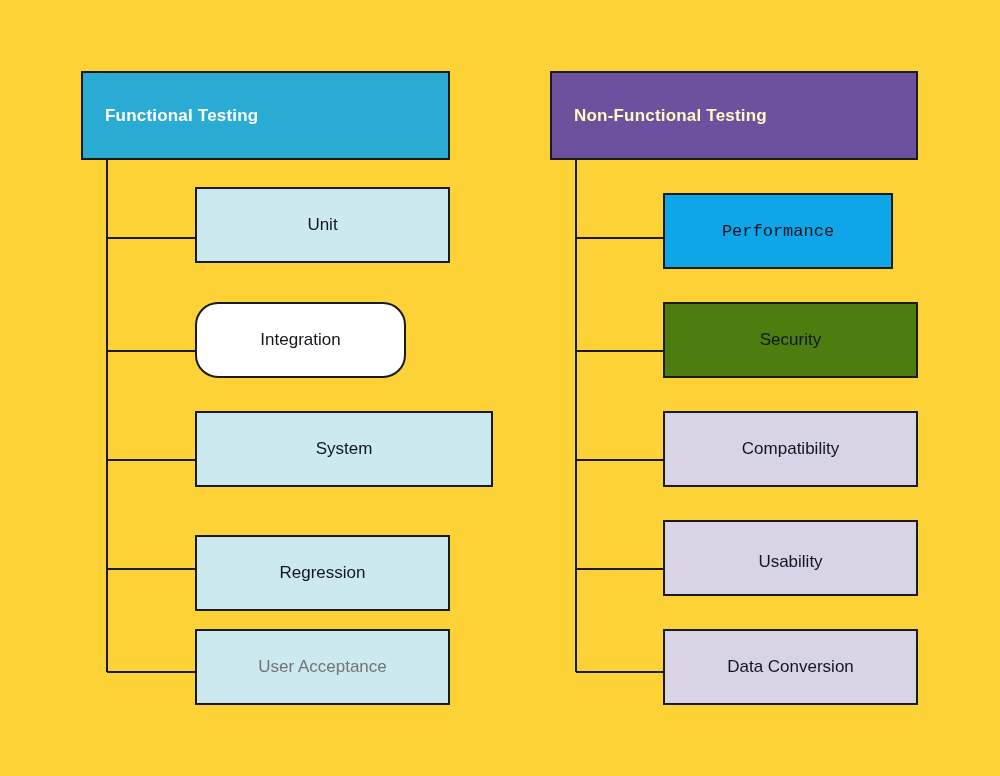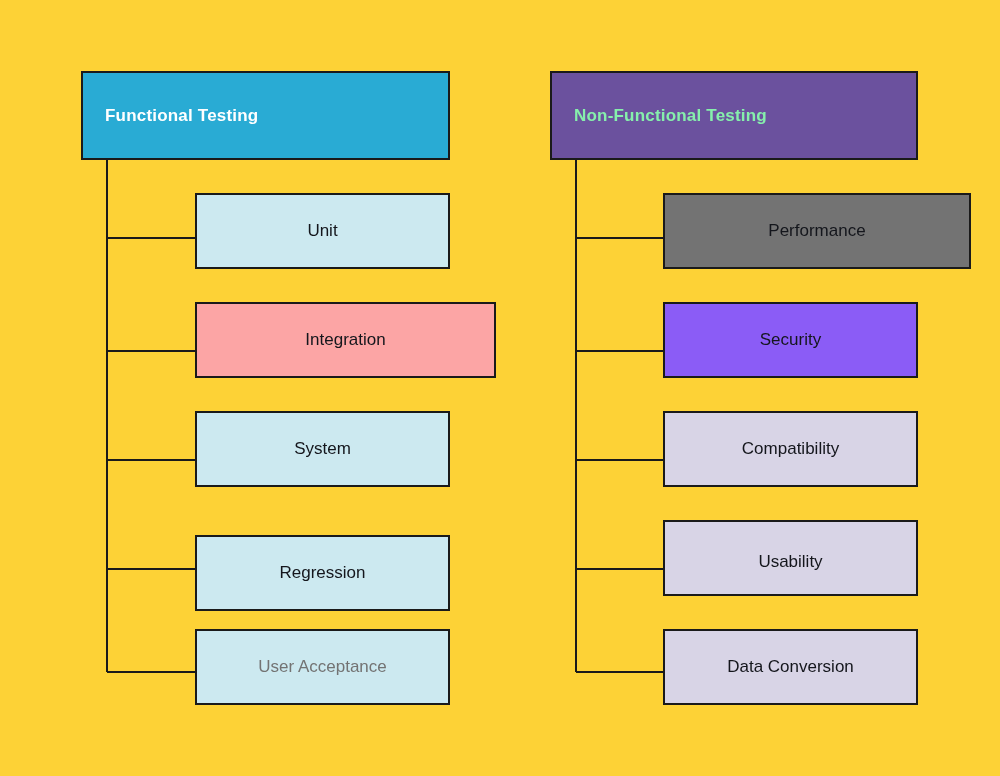--- a/index.html
+++ b/index.html
@@ -69,42 +69,42 @@
       <line x1="576" y1="238" x2="663" y2="238" stroke="#1a1a1a" stroke-width="2"></line>
       <line x1="576" y1="351" x2="663" y2="351" stroke="#1a1a1a" stroke-width="2"></line>
       <line x1="576" y1="460" x2="663" y2="460" stroke="#1a1a1a" stroke-width="2"></line>
       <line x1="576" y1="569" x2="663" y2="569" stroke="#1a1a1a" stroke-width="2"></line>
       <line x1="576" y1="672" x2="663" y2="672" stroke="#1a1a1a" stroke-width="2"></line>
     </svg>
   <div id="nodes">
       <div class="node header" style="left: 81px; top: 71px; width: 369px; height: 89px; background: rgb(41, 171, 212);">
         <span class="header-label" style="color: rgb(255, 255, 255);">Functional Testing</span>
       </div>
-      <div class="node leaf" style="left: 195px; top: 193px; width: 255px; height: 76px; background: rgb(204, 233, 240);">
+      <div class="node leaf" style="left: 195px; top: 187px; width: 255px; height: 76px; background: rgb(204, 233, 240);">
         <span class="leaf-label" style="color: rgb(20, 22, 28);">Unit</span>
       </div>
-      <div class="node leaf" style="left: 195px; top: 302px; width: 301px; height: 76px; background: #fca5a5;">
+      <div class="node leaf" style="left: 195px; top: 302px; width: 211px; height: 76px; background: #ffffff; border-radius: 23px;">
         <span class="leaf-label" style="color: rgb(20, 22, 28);">Integration</span>
       </div>
-      <div class="node leaf" style="left: 195px; top: 411px; width: 255px; height: 76px; background: rgb(204, 233, 240);">
+      <div class="node leaf" style="left: 195px; top: 411px; width: 298px; height: 76px; background: rgb(204, 233, 240);">
         <span class="leaf-label" style="color: rgb(20, 22, 28);">System</span>
       </div>
       <div class="node leaf" style="left: 195px; top: 520px; width: 255px; height: 76px; background: rgb(204, 233, 240); margin-top: 15px;">
         <span class="leaf-label" style="color: rgb(20, 22, 28);">Regression</span>
       </div>
       <div class="node leaf" style="left: 195px; top: 629px; width: 255px; height: 76px; background: rgb(204, 233, 240);">
         <span class="leaf-label" style="color: #737373;">User Acceptance</span>
       </div>
       <div class="node header" style="left: 550px; top: 71px; width: 368px; height: 89px; background: rgb(107, 81, 158);">
-        <span class="header-label" style="color: #86efac;">Non-Functional Testing</span>
+        <span class="header-label" style="color: #fef9c3;">Non-Functional Testing</span>
       </div>
-      <div class="node leaf" style="left: 663px; top: 193px; width: 308px; height: 76px; background: #737373;">
+      <div class="node leaf" style="left: 663px; top: 193px; width: 230px; height: 76px; background: #0ea5e9; font-family: Liberation Mono, monospace;">
         <span class="leaf-label" style="color: rgb(20, 22, 28);">Performance</span>
       </div>
-      <div class="node leaf" style="left: 663px; top: 302px; width: 255px; height: 76px; background: #8b5cf6;">
+      <div class="node leaf" style="left: 663px; top: 302px; width: 255px; height: 76px; background: #4d7c0f;">
         <span class="leaf-label" style="color: rgb(20, 22, 28);">Security</span>
       </div>
       <div class="node leaf" style="left: 663px; top: 411px; width: 255px; height: 76px; background: rgb(216, 212, 230);">
         <span class="leaf-label" style="color: rgb(20, 22, 28); text-align: center;">Compatibility</span>
       </div>
       <div class="node leaf" style="left: 663px; top: 520px; width: 255px; height: 76px; background: rgb(216, 212, 230);">
         <span class="leaf-label" style="color: rgb(20, 22, 28); margin-top: 8px;">Usability</span>
       </div>
       <div class="node leaf" style="left: 663px; top: 629px; width: 255px; height: 76px; background: rgb(216, 212, 230); text-align: right;">
         <span class="leaf-label" style="color: rgb(20, 22, 28);">Data Conversion</span>

